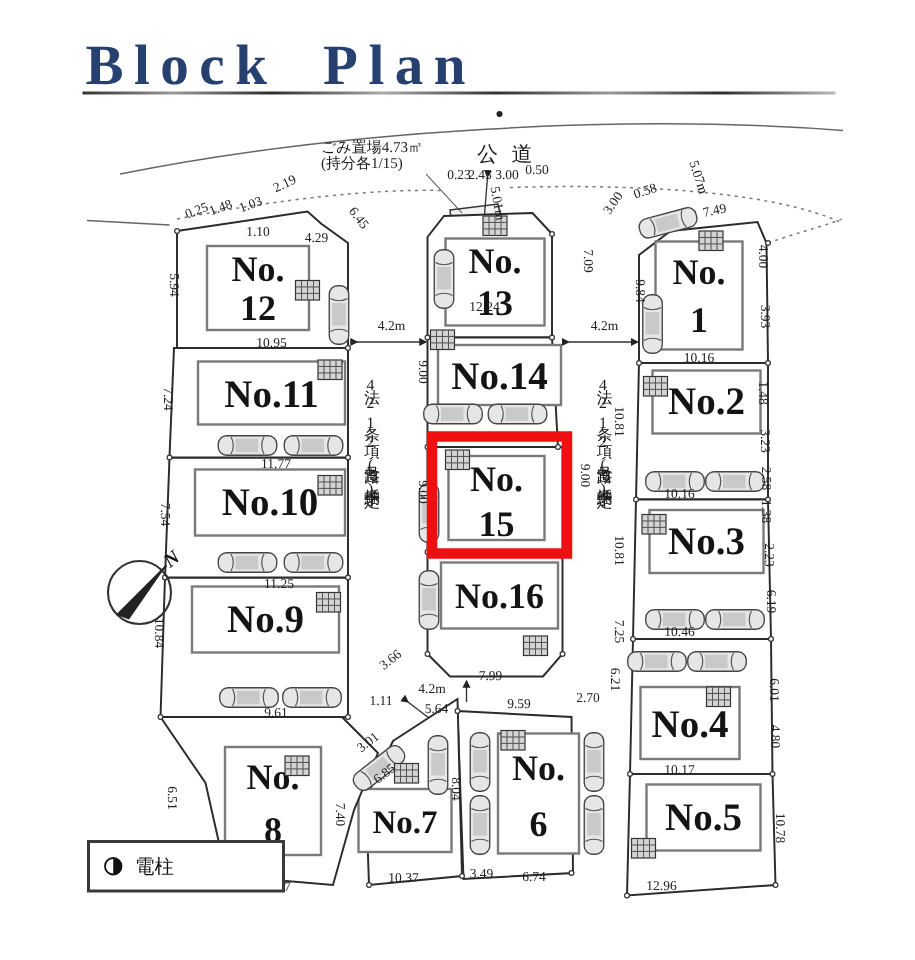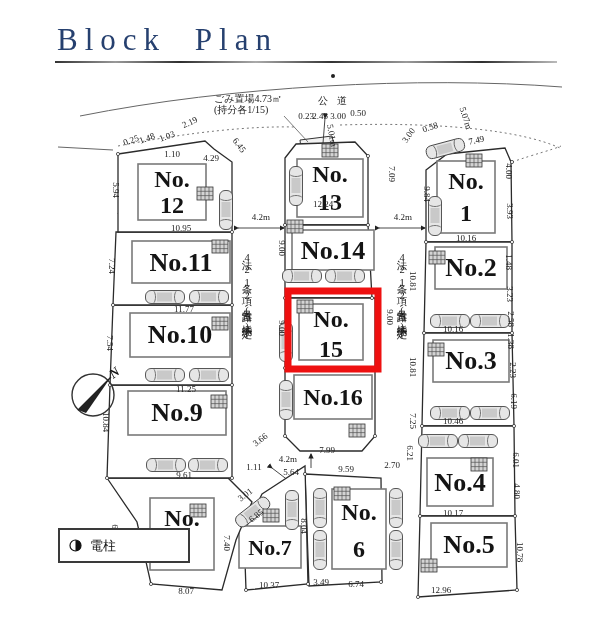--- a/index.html
+++ b/index.html
@@ -1,29 +1,29 @@
 <!DOCTYPE html>
 <html><head>
 <meta charset="utf-8">
 <style>
   html,body{margin:0;padding:0;}
   body{width:610px;height:640px;background:#ffffff;position:relative;overflow:hidden;
        font-family:"Liberation Serif",serif;}
-  .title{position:absolute;left:57px;top:22px;font-size:31px;color:#26406f;
-         letter-spacing:7px;word-spacing:14px;font-weight:400;white-space:nowrap;}
+  .title{position:absolute;left:57px;top:22px;font-size:38px;color:#26406f;
+         letter-spacing:7px;word-spacing:14px;font-weight:700;white-space:nowrap;}
   .rule{position:absolute;left:55px;top:61px;width:502px;height:2px;
         background:linear-gradient(90deg,#333,#999 12%,#2e2e2e 25%,#aaa 40%,#333 55%,#999 70%,#2e2e2e 85%,#bbb);}
   #plan{position:absolute;left:0;top:70px;}
   .lotnum{font-family:"Liberation Serif",serif;font-weight:bold;fill:#141414;text-anchor:middle;}
   .dim{font-family:"Liberation Serif",serif;font-size:9px;fill:#222;text-anchor:middle;}
   .jp-v{position:absolute;writing-mode:vertical-rl;text-orientation:upright;
         color:#1b1b1b;font-size:10.5px;line-height:1;letter-spacing:1px;white-space:nowrap;}
-  .kodo{position:absolute;left:318px;top:94px;font-size:10px;letter-spacing:9px;color:#1b1b1b;}
+  .kodo{position:absolute;left:318px;top:94px;font-size:14px;letter-spacing:9px;color:#1b1b1b;}
   .gomi{position:absolute;left:214px;top:93px;font-size:10px;line-height:11px;color:#1b1b1b;white-space:nowrap;}
-  .legend{position:absolute;left:58px;top:528px;width:112px;border:2px solid #3a3a3a;
+  .legend{position:absolute;left:58px;top:560px;width:112px;border:2px solid #3a3a3a;
           background:#fff;padding:4px 8px;font-size:13px;color:#111;}
   .legend .row{display:flex;align-items:center;gap:7px;height:23px;}
   .legend svg{flex:0 0 auto;}
 </style>
 </head>
 <body>
 
 <div class="title">Block Plan</div>
 <div class="rule"></div>
 

